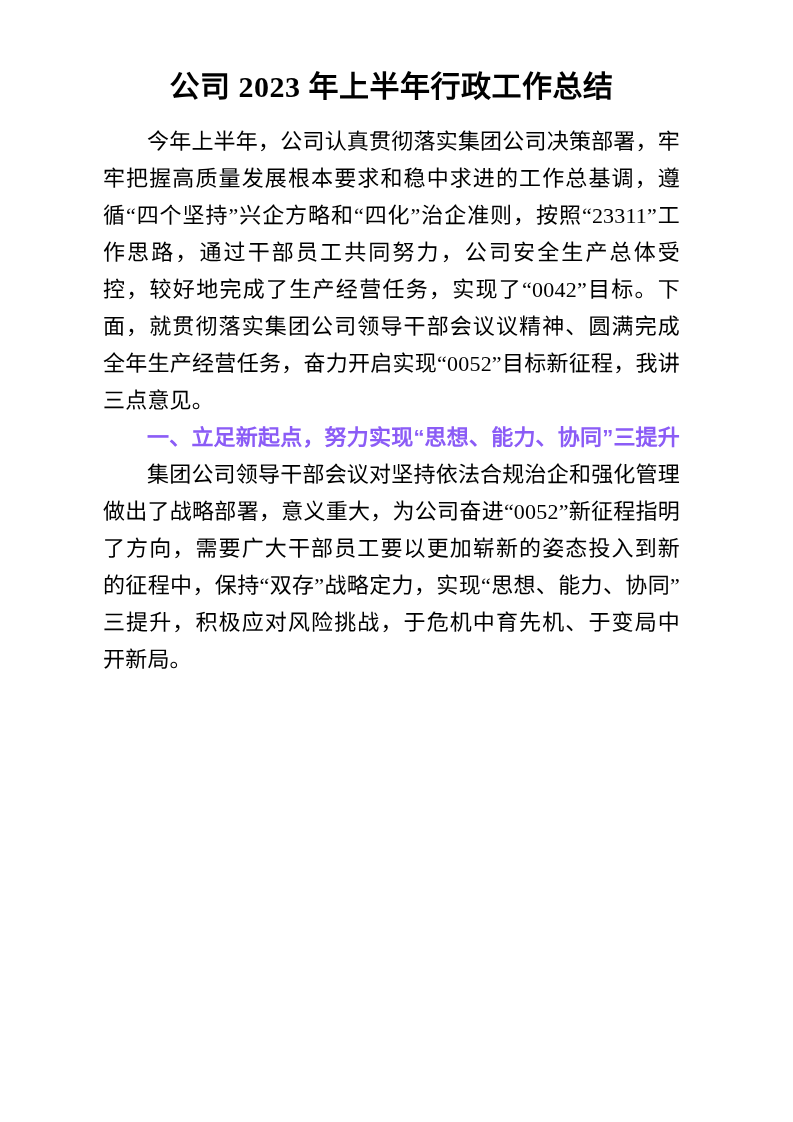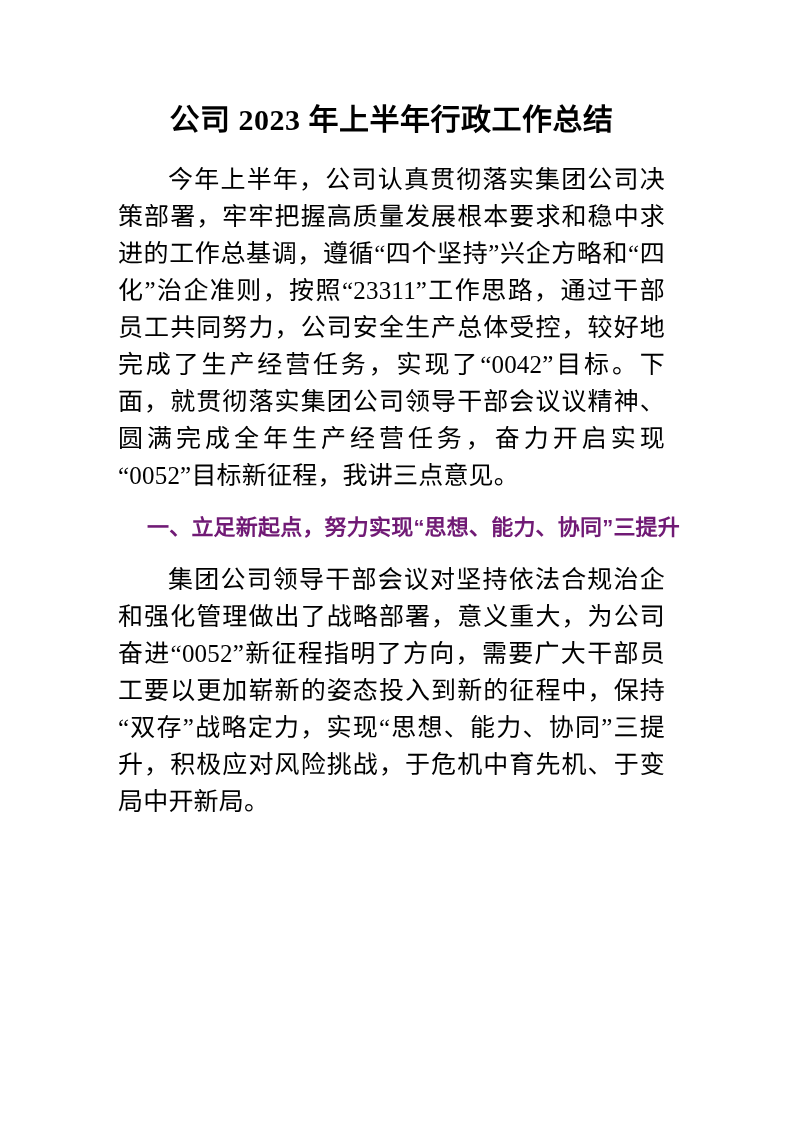--- a/index.html
+++ b/index.html
@@ -6,57 +6,57 @@
     margin: 0;
     padding: 0;
     background: #ffffff;
   }
   .page {
     position: relative;
     width: 793px;
     height: 1122px;
     box-sizing: border-box;
     background: #ffffff;
-    padding: 94px 113px 0 103px;
+    padding: 61px 113px 0 103px;
     overflow: hidden;
     color: #000000;
   }
   .doc-title {
     margin: 0 0 10px 0;
     font-family: "Liberation Serif", "DejaVu Serif", serif;
     font-weight: 700;
     font-size: 30px;
     line-height: 52px;
     text-align: center;
     letter-spacing: 0.5px;
     color: #000000;
   }
   .body-text {
-    margin: 15px;
+    margin: 0;
     font-family: "Liberation Serif", "DejaVu Serif", serif;
     font-weight: 400;
-    font-size: 25px;
+    font-size: 22px;
     line-height: 37px;
     text-align: justify;
     text-justify: inter-character;
     text-indent: 2em;
     letter-spacing: 0.2px;
     color: #000000;
   }
   .section-heading {
     margin: 0;
     font-family: "Liberation Sans", "DejaVu Sans", sans-serif;
     font-weight: 700;
     font-size: 22px;
     line-height: 37px;
     text-align: justify;
     text-justify: inter-character;
     text-indent: 2em;
     letter-spacing: 0.2px;
-    color: #701a75;
+    color: #8b5cf6;
   }
   .lead {
     font-family: "Liberation Sans", "DejaVu Sans", sans-serif;
     font-weight: 700;
   }
 </style>
 </head>
 <body>
 
 <div class="page">

